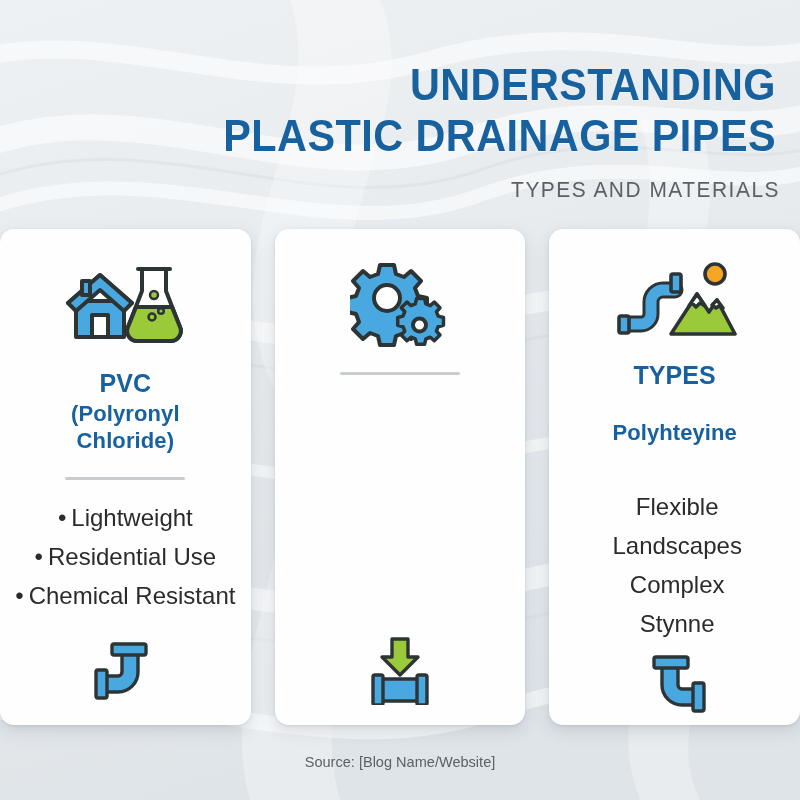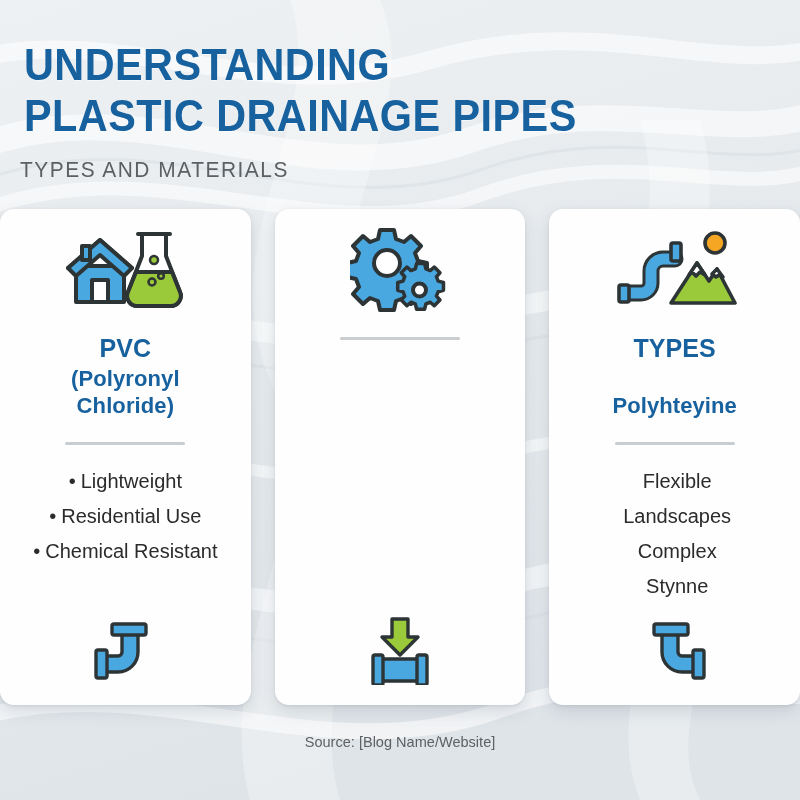--- a/index.html
+++ b/index.html
@@ -13,22 +13,22 @@
 
   
   #bg-waves {
     position:absolute; inset:0; width:800px; height:800px;
     z-index:0;
   }
 
   
   .header {
     position:relative; z-index:2;
-    text-align:left;
-    padding-top:42px;
+    text-align:right;
+    padding-top:62px;
   }
   .title-line {
     color:#17619f;
     font-weight:bold;
     letter-spacing:0.5px;
     line-height:1.06;
     text-shadow:0 1px 0 rgba(255,255,255,.5);
   }
   .title-1 { font-size:44px; transform:scaleX(0.94); }
   .title-2 { font-size:44px; transform:scaleX(0.94); margin-top:4px; }
@@ -50,21 +50,21 @@
   }
   .card {
     width:260px;
     height:496px;
     background:#fefefe;
     border-radius:14px;
     box-shadow:0 6px 16px rgba(110,125,140,.22), 0 1px 3px rgba(110,125,140,.18);
     display:flex;
     flex-direction:column;
     align-items:center;
-    padding:14px 12px 20px 12px;
+    padding:29px 12px 20px 12px;
   }
 
   .card-icon {
     height:92px;
     display:flex;
     align-items:center;
     justify-content:center;
   }
 
   .card-title {
@@ -84,21 +84,21 @@
     background:#c9cdd0;
     border-radius:2px;
     margin:22px 0 0 0;
   }
 
   .feature-list {
     margin-top:26px;
     list-style:none;
     text-align:center;
     color:#2b2b2b;
-    font-size:20px;
+    font-size:24px;
     line-height:1.0;
     width:100%;
   }
   .feature-list li {
     margin-bottom:15px;
     white-space:nowrap;
   }
   .feature-list li .dot { margin-right:5px; }
 
   .card-bottom-icon {

